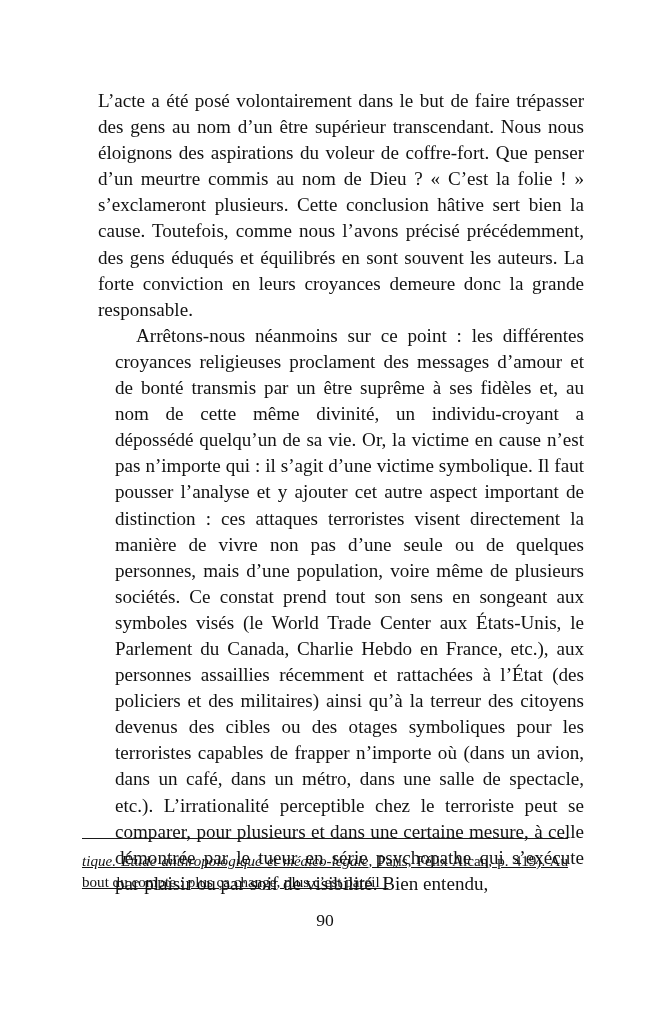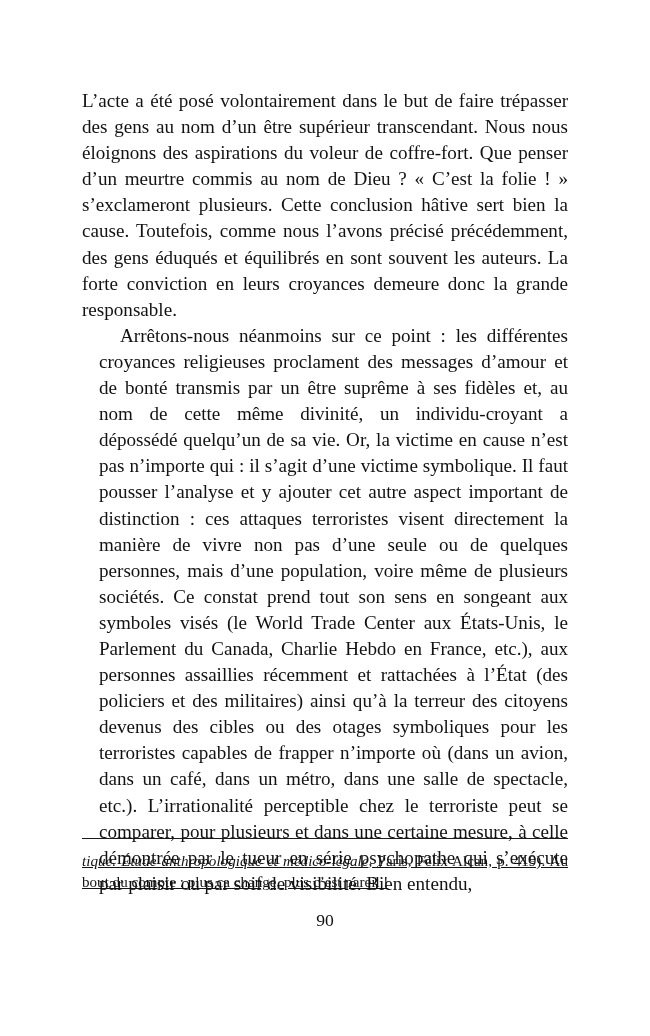--- a/index.html
+++ b/index.html
@@ -19,21 +19,21 @@
     width: 650px;
     height: 1036px;
     margin: 0 auto;
     background: #ffffff;
     overflow: hidden;
     box-sizing: border-box;
   }
 
   .text-column {
     position: absolute;
-    left: 82px;
+    left: 98px;
     top: 88px;
     width: 486px;
   }
 
   .body-paragraph {
     margin: 0;
     font-size: 19.1px;
     line-height: 26.1px;
     text-align: justify;
     text-justify: inter-word;

